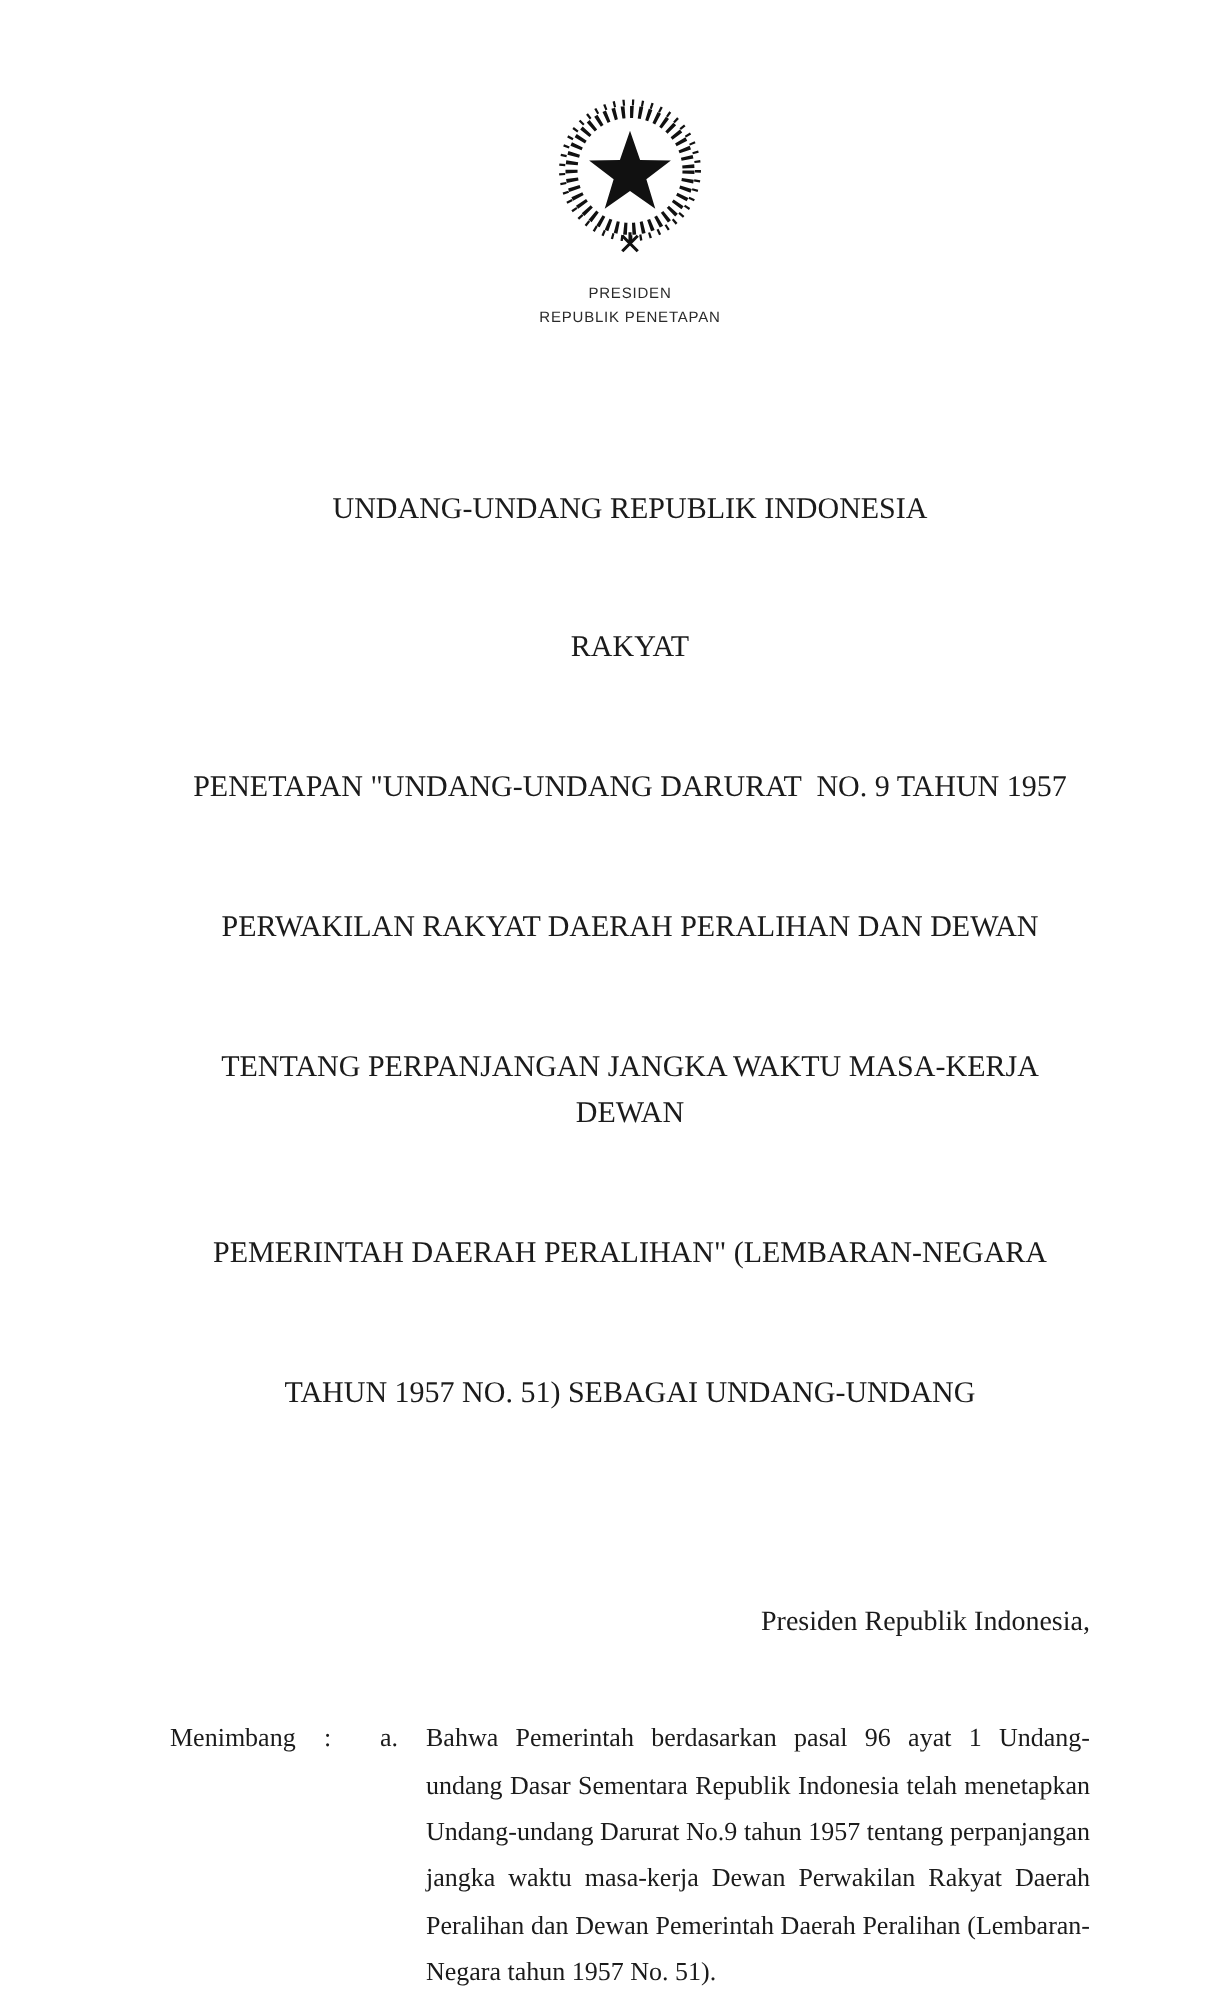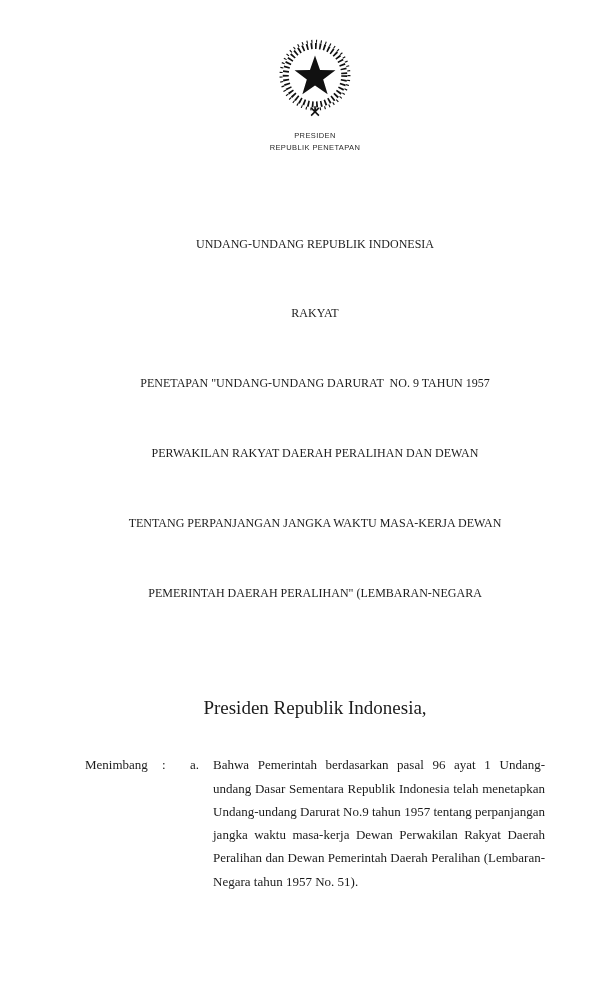--- a/index.html
+++ b/index.html
@@ -7,21 +7,21 @@
   body {
     width: 612px; height: 1008px;
     font-family: "Liberation Serif", serif;
     color: #1b1b1b;
   }
   .page {
     position: relative;
     width: 612px; height: 1008px;
     background: #ffffff;
     overflow: hidden;
-    padding-top: 38px;
+    padding-top: 48px;
   }
   .content {
     margin-left: 85px;
     width: 460px;
   }
   
   .emblem-wrap { text-align: center; }
   .emblem-wrap svg { display: inline-block; }
   .emblem-caption {
     margin-top: 5px;
@@ -29,29 +29,29 @@
     font-family: "Liberation Sans", sans-serif;
     font-size: 7.5px;
     line-height: 11.5px;
     letter-spacing: 0.4px;
     color: #2a2a2a;
   }
   
   .title-block {
     margin-top: 33px;
     text-align: center;
-    font-size: 12px;
+    font-size: 15px;
     line-height: 23.3px;
     white-space: pre-wrap;
   }
   
   .salutation {
     margin-top: 44px;
-    text-align: center;
-    font-size: 19px;
+    text-align: right;
+    font-size: 14px;
     line-height: 23.3px;
   }
   
   .section {
     display: flex;
     font-size: 13px;
     line-height: 23.3px;
   }
   .section-menimbang { margin-top: 34px; }
   .sec-label { width: 77px; flex: 0 0 77px; }
@@ -86,20 +86,21 @@
       </div>
     </div>
 
     <div class="title-block">
       <div>UNDANG-UNDANG REPUBLIK INDONESIA</div>
       <div>RAKYAT</div>
       <div>PENETAPAN "UNDANG-UNDANG DARURAT  NO. 9 TAHUN 1957</div>
       <div>PERWAKILAN RAKYAT DAERAH PERALIHAN DAN DEWAN</div>
       <div>TENTANG PERPANJANGAN JANGKA WAKTU MASA-KERJA DEWAN</div>
       <div>PEMERINTAH DAERAH PERALIHAN" (LEMBARAN-NEGARA</div>
+      <div>TAHUN 1957 NO. 51) SEBAGAI UNDANG-UNDANG</div>
     </div>
 
     <div class="salutation">Presiden Republik Indonesia,</div>
 
     <div class="section section-menimbang">
       <div class="sec-label">Menimbang</div>
       <div class="sec-colon">:</div>
       <div class="sec-items">
         <div class="item">
           <div class="item-letter">a.</div>

